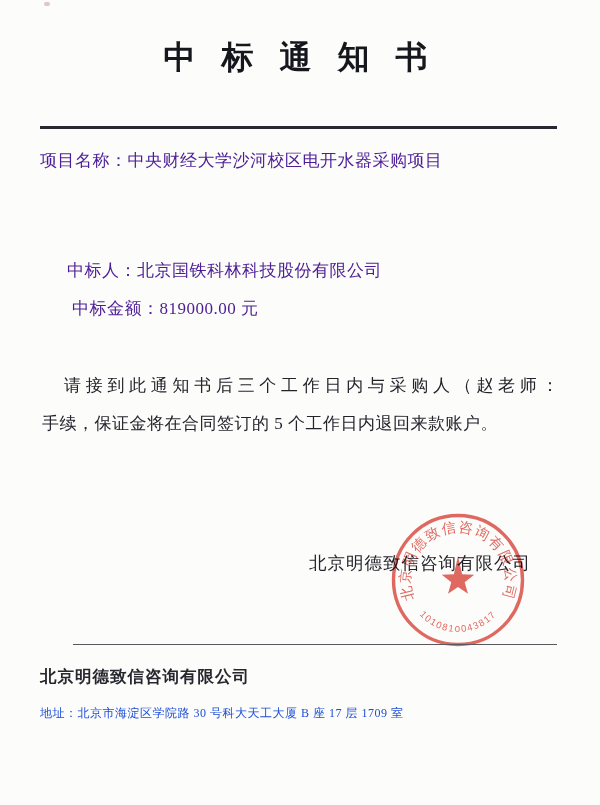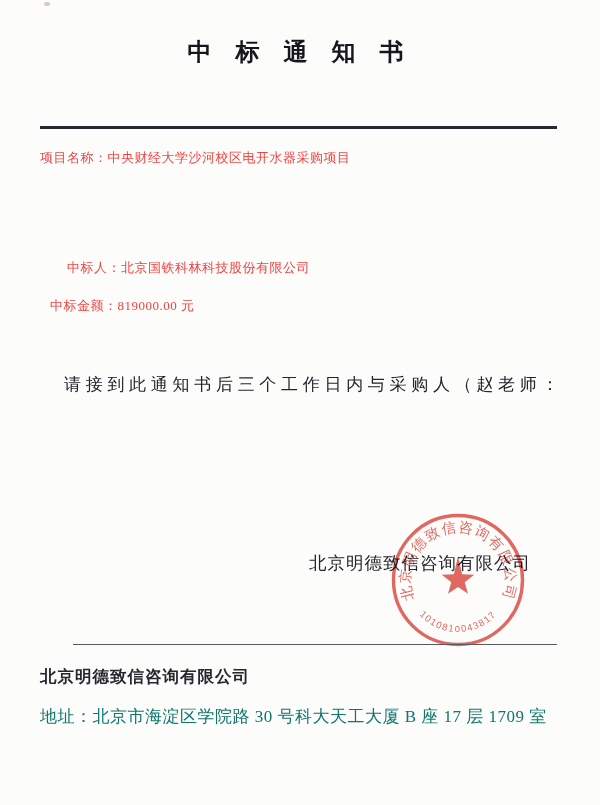--- a/index.html
+++ b/index.html
@@ -28,21 +28,21 @@
     background: #c89a96;
     opacity: 0.55;
     border-radius: 2px;
   }
   .doc-title {
     position: absolute;
     top: 36px;
     left: 0;
     width: 100%;
     text-align: center;
-    font-size: 24px;
+    font-size: 32px;
     font-weight: bold;
     letter-spacing: 9px;
     color: #16161d;
   }
   .rule-top {
     position: absolute;
     top: 126px;
     left: 40px;
     width: 517px;
     height: 2.5px;
@@ -52,44 +52,44 @@
     position: absolute;
     top: 644px;
     left: 73px;
     width: 484px;
     height: 1.3px;
     background: #59595f;
   }
   .line {
     position: absolute;
     left: 40px;
-    font-size: 13px;
+    font-size: 17px;
     white-space: nowrap;
-    color: #ef4444;
+    color: #4c1d95;
   }
   .line-project   { top: 149px; letter-spacing: 0.5px; }
   .line-bidno     { top: 191px; letter-spacing: 0.5px; }
   .line-winner    { top: 259px; left: 67px; letter-spacing: 0.5px; }
-  .line-amount    { top: 297px; left: 50px; letter-spacing: 0.5px; }
+  .line-amount    { top: 297px; left: 72px; letter-spacing: 0.5px; }
   .body-par {
     position: absolute;
     top: 367px;
     left: 42px;
     width: 517px;
     font-size: 17px;
     color: #23232c;
   }
   .body-par .pline {
     line-height: 37.5px;
     height: 37.5px;
     text-align: justify;
     text-align-last: justify;
     letter-spacing: 0.5px;
   }
-  .body-par .pline.first { text-indent: 22px; font-family: Liberation Mono, monospace; }
+  .body-par .pline.first { text-indent: 22px; }
   .body-par .pline.last  { text-align-last: left; }
   .signature {
     position: absolute;
     right: 69px;
     top: 551px;
     text-align: right;
     font-size: 17.5px;
     color: #23232c;
   }
   .signature .sig-company { letter-spacing: 1px; }
@@ -111,23 +111,23 @@
     left: 40px;
     top: 666px;
     font-size: 16.5px;
     font-weight: bold;
     letter-spacing: 1px;
     color: #26262e;
   }
   .footer-line {
     position: absolute;
     left: 40px;
-    font-size: 17px;
+    font-size: 12px;
     letter-spacing: 0.5px;
-    color: #0f766e;
+    color: #1d4ed8;
     white-space: nowrap;
   }
   .footer-address { top: 705px; }
   .footer-phone   { top: 744px; }
 </style>
 </head>
 <body>
 
 <div class="page">
 
@@ -139,20 +139,21 @@
 
   <div class="line line-project"><span>项目名称：</span><span>中央财经大学沙河校区电开水器采购项目</span></div>
 
 
   <div class="line line-winner"><span>中标人：</span><span>北京国铁科林科技股份有限公司</span></div>
 
   <div class="line line-amount"><span>中标金额：</span><span>819000.00 元</span></div>
 
   <div class="body-par">
     <div class="pline first">请接到此通知书后三个工作日内与采购人（赵老师：</div>
+    <div class="pline last">手续，保证金将在合同签订的 5 个工作日内退回来款账户。</div>
   </div>
 
   <div class="signature">
     <div class="sig-company">北京明德致信咨询有限公司</div>
   </div>
 
   <svg class="stamp" viewBox="0 0 142 142" xmlns="http://www.w3.org/2000/svg">
     <defs>
       <path id="stampTopArc" d="M 25.9 87.4 A 48 48 0 1 1 116.1 87.4" fill="none"></path>
       <path id="stampBottomArc" d="M 26.9 98.6 A 52 52 0 0 0 115.1 98.6" fill="none"></path>

